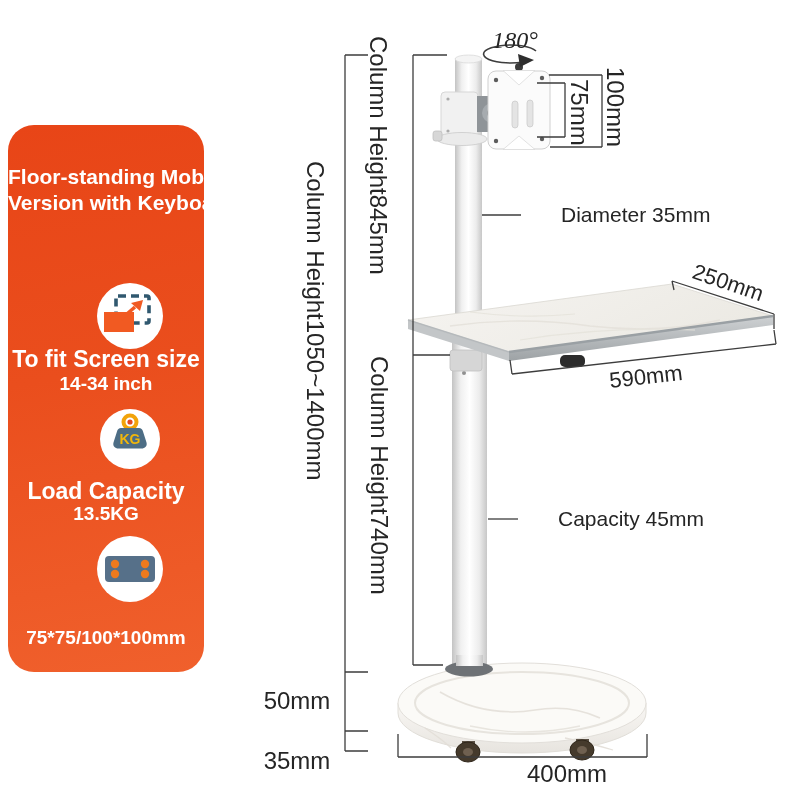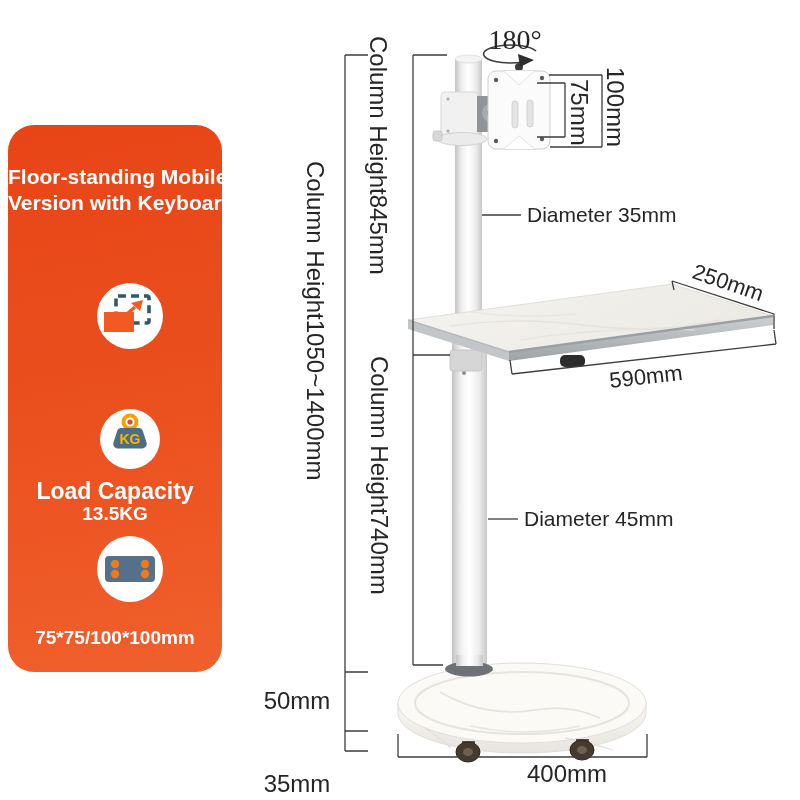--- a/index.html
+++ b/index.html
@@ -1,37 +1,37 @@
 <!DOCTYPE html>
 <html><head>
 <meta charset="utf-8">
 <style>
   html,body{margin:0;padding:0;background:#ffffff;}
   .stage{position:relative;width:800px;height:800px;background:#ffffff;overflow:hidden;
          font-family:"Liberation Sans",sans-serif;color:#2b2b2b;}
   .art{position:absolute;left:0;top:0;}
 
   
-  .panel{position:absolute;left:8px;top:125px;width:214px;height:547px;border-radius:26px;
+  .panel{position:absolute;left:8px;top:125px;width:196px;height:547px;border-radius:26px;
          background:linear-gradient(170deg,#e84517 0%,#ea4e1d 45%,#f0602c 100%);
          color:#ffffff;}
   .panel .abs{position:absolute;left:0;width:100%;text-align:center;}
   .title-line{font-weight:bold;font-size:21px;line-height:26px;white-space:nowrap;}
   .feat-label{font-weight:bold;font-size:23px;line-height:26px;}
   .feat-value{font-weight:bold;font-size:19px;line-height:24px;}
   .icon-circle{position:absolute;border-radius:50%;background:#ffffff;}
 
   
   .dim{position:absolute;color:#252525;}
   .vtext{writing-mode:vertical-rl;text-orientation:mixed;line-height:1.15;
          font-size:24px;letter-spacing:0px;white-space:nowrap;}
-  .h21{font-size:21px;line-height:24px;}
+  .h21{font-size:21px;line-height:24px;margin-left:34px;}
   .h24{font-size:24px;line-height:28px;}
   .h22{font-size:22px;line-height:26px;}
-  .rot-label{font-family:"Liberation Serif",serif;font-size:28px;line-height:26px;}
+  .rot-label{font-family:"Liberation Serif",serif;font-size:24px;line-height:26px;font-style:italic;}
   .center{text-align:center;}
   .right{text-align:center;}
 </style>
 </head>
 <body>
 
 <div class="stage">
 
   <svg class="art" width="800" height="800" viewBox="0 0 800 800">
     <defs>
@@ -149,43 +149,45 @@
   <div class="dim rot-label center" style="left:487px;top:27px;width:56px;">180°</div>
 
   <div class="dim vtext" style="left:601px;top:67px;">100mm</div>
   <div class="dim vtext" style="left:565px;top:79px;">75mm</div>
 
   <div class="dim vtext" style="left:364px;top:36px;">Column Height845mm</div>
   <div class="dim vtext" style="left:301px;top:161px;">Column Height1050~1400mm</div>
   <div class="dim vtext" style="left:365px;top:356px;">Column Height740mm</div>
 
   <div class="dim h21" style="left:527px;top:203px;">Diameter 35mm</div>
-  <div class="dim h21" style="left:524px;top:507px;">Diameter 45mm</div>
+  <div class="dim h21" style="left:524px;top:507px;">Capacity 45mm</div>
 
   <div class="dim h22 center" style="left:678px;top:270px;width:100px;transform:rotate(19deg);">250mm</div>
   <div class="dim h22 center" style="left:596px;top:364px;width:100px;transform:rotate(-6.5deg);">590mm</div>
 
   <div class="dim h24 right" style="left:257px;top:687px;width:80px;">50mm</div>
-  <div class="dim h24 right" style="left:257px;top:770px;width:80px;">35mm</div>
+  <div class="dim h24 right" style="left:257px;top:747px;width:80px;">35mm</div>
   <div class="dim h24 center" style="left:523px;top:760px;width:88px;">400mm</div>
 
   <aside class="panel">
     <div class="abs" style="top:39px;">
       <div class="title-line">Floor-standing Mobile</div>
       <div class="title-line">Version with Keyboard</div>
     </div>
 
     <div class="icon-circle" style="left:89px;top:158px;width:66px;height:66px;">
       <svg width="66" height="66" viewBox="0 0 66 66">
         <rect x="19" y="13" width="33" height="27" rx="2" fill="none" stroke="#30586f" stroke-width="3.6" stroke-dasharray="8 5"></rect>
         <rect x="7" y="29" width="30" height="20" fill="#f15a22"></rect>
         <line x1="24" y1="36" x2="38" y2="24" stroke="#f15a22" stroke-width="3.5"></line>
         <polygon points="34,20 46,17 43,28" fill="#f15a22"></polygon>
       </svg>
     </div>
+    <div class="abs feat-label" style="top:221px;">To fit Screen size</div>
+    <div class="abs feat-value" style="top:247px;">14-34 inch</div>
 
     <div class="icon-circle" style="left:92px;top:284px;width:60px;height:60px;text-decoration:underline;">
       <svg width="60" height="60" viewBox="0 0 60 60">
         <circle cx="30" cy="13" r="6.5" fill="none" stroke="#f2a30a" stroke-width="4"></circle>
         <circle cx="30" cy="13" r="2.6" fill="#e2491f"></circle>
         <path d="M21,19 L39,19 C41,19 42.5,20.5 43,22.5 L46.5,33.5 C47.5,37 45,39.5 41.5,39.5
                  L18.5,39.5 C15,39.5 12.5,37 13.5,33.5 L17,22.5 C17.5,20.5 19,19 21,19 Z" fill="#4d6d85"></path>
         <text x="30" y="35" text-anchor="middle" font-family="Liberation Sans, sans-serif" font-size="14" font-weight="bold" fill="#f2b70a">KG</text>
       </svg>
     </div>

